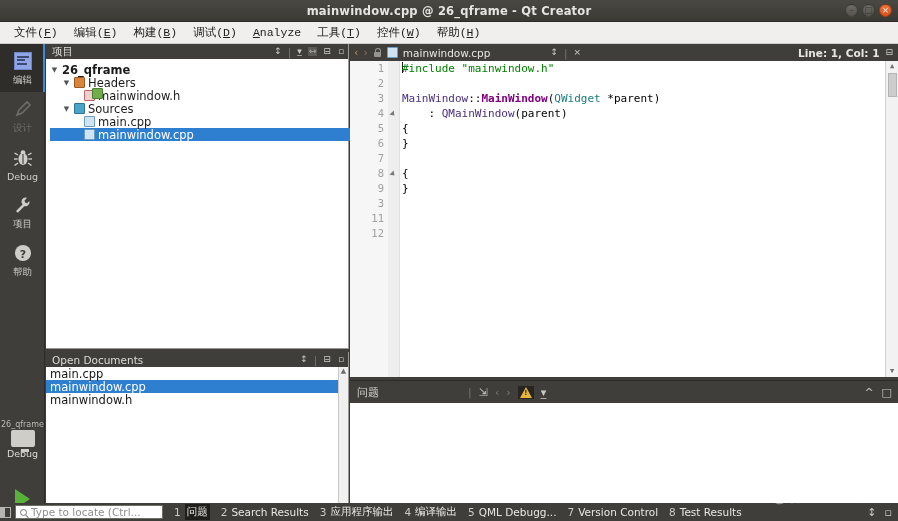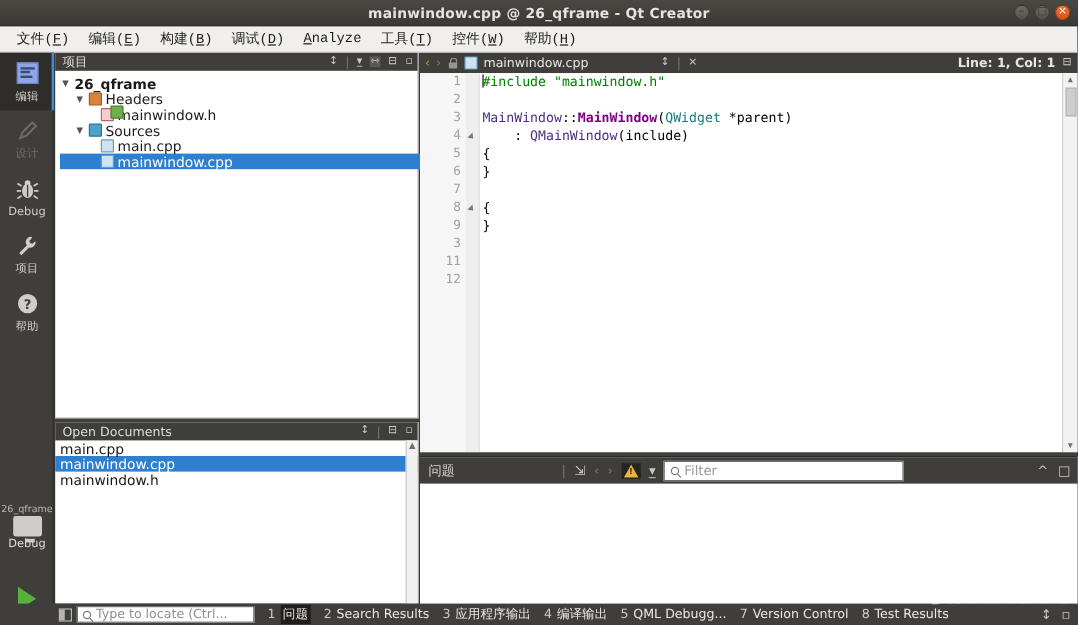--- a/index.html
+++ b/index.html
@@ -188,21 +188,21 @@
   }
   .magn { width:7px;height:7px;border:1.4px solid #7a7a7a;border-radius:50%;position:relative;display:inline-block; }
   .magn::after{content:"";position:absolute;right:-3px;bottom:-2.5px;width:4px;height:1.4px;background:#7a7a7a;transform:rotate(45deg);}
   .ishdr .rightctl{ position:absolute; right:6px; display:flex; gap:8px; align-items:center; }
   .isbody { height:101px; background:#fff; }
 
   
   .statusbar {
     position:absolute; left:0; top:503px; width:898px; height:18px;
     background:#3f3e3a; display:flex; align-items:center; gap:0;
-    color:#dedbd6; font-size:10.5px; padding-left:49px;
+    color:#dedbd6; font-size:10.5px; 
   }
   .locwrap { display:flex; align-items:center; gap:4px; }
   .locicon { width:11px;height:11px;border:1px solid #b7b5b0;display:flex; }
   .locicon i { display:block; width:4px; background:#b7b5b0; }
   .locinput {
     width:148px; height:14px; background:#fff; color:#8f8f8f; font-size:10.5px;
     display:flex; align-items:center; gap:4px; padding-left:4px; border:1px solid #6f6d68;
   }
   .pane { display:flex; align-items:center; gap:4px; margin-left:11px; white-space:nowrap; }
   .pane .num { color:#cdcbc6; }
@@ -421,21 +421,21 @@
       </div>
       <div class="fold">
         <div class="foldtri" style="top:50px"></div>
         <div class="foldtri" style="top:110px"></div>
       </div>
 
       <div class="codelines">
         <div class="cline"><span class="caret"></span><span class="pre">#include </span><span class="str">"mainwindow.h"</span></div>
         <div class="cline"></div>
         <div class="cline"><span class="cls">MainWindow</span><span class="pun">::</span><span class="fn">MainWindow</span><span class="pun">(</span><span class="typ">QWidget</span><span class="pun"> *parent)</span></div>
-        <div class="cline"><span class="pun">    : </span><span class="cls">QMainWindow</span><span class="pun">(include)</span></div>
+        <div class="cline"><span class="pun">    : </span><span class="cls">QMainWindow</span><span class="pun">(parent)</span></div>
         <div class="cline"><span class="pun">{</span></div>
         <div class="cline"><span class="pun">}</span></div>
         <div class="cline"></div>
         <div class="cline"><span class="pun">{</span></div>
         <div class="cline"><span class="pun">}</span></div>
         <div class="cline"></div>
         <div class="cline"></div>
       </div>
 
       <div class="edscroll">
@@ -451,24 +451,20 @@
     <div class="ishdr">
       <span class="tname">问题</span>
       <span class="sep">|</span>
       <span class="icobtn">⇲</span>
       <span class="icobtn dim">‹</span>
       <span class="icobtn dim">›</span>
       <span class="warnbox">
           <span class="warn"></span>
         </span>
       <span class="icobtn">▾̲</span>
-      <span class="filterbox">
-        <span class="magn"></span>
-        <span>Filter</span>
-      </span>
       <span class="rightctl">
         <span class="icobtn">^</span>
         <span class="icobtn">□</span>
       </span>
     </div>
     <div class="isbody"></div>
   </div>
 
   <div class="statusbar">
     <div class="locwrap">

